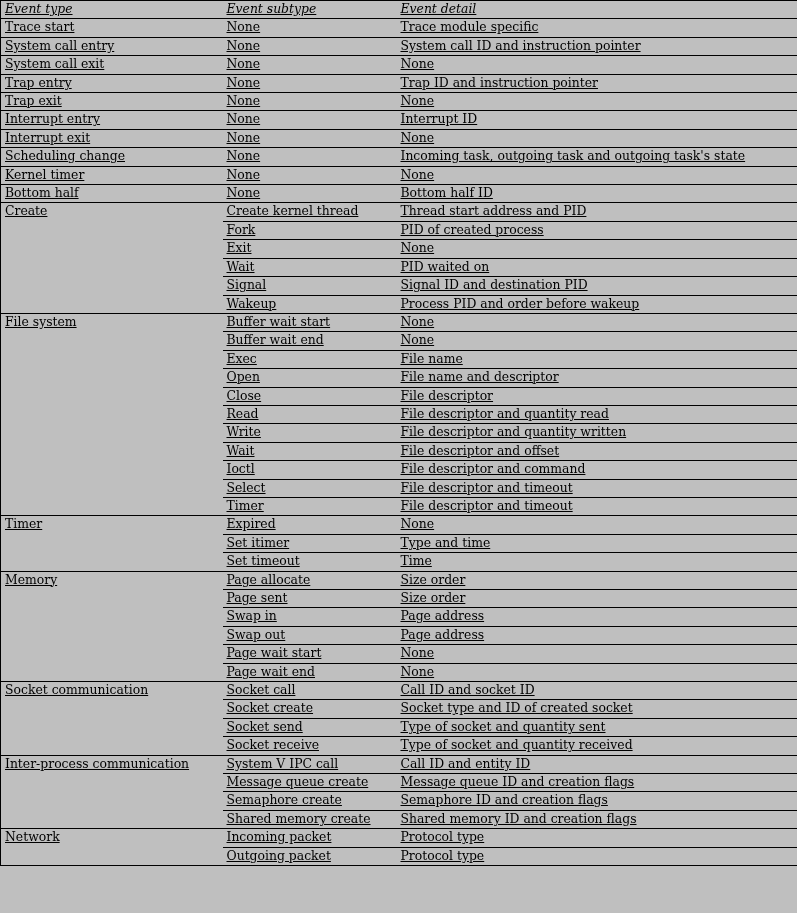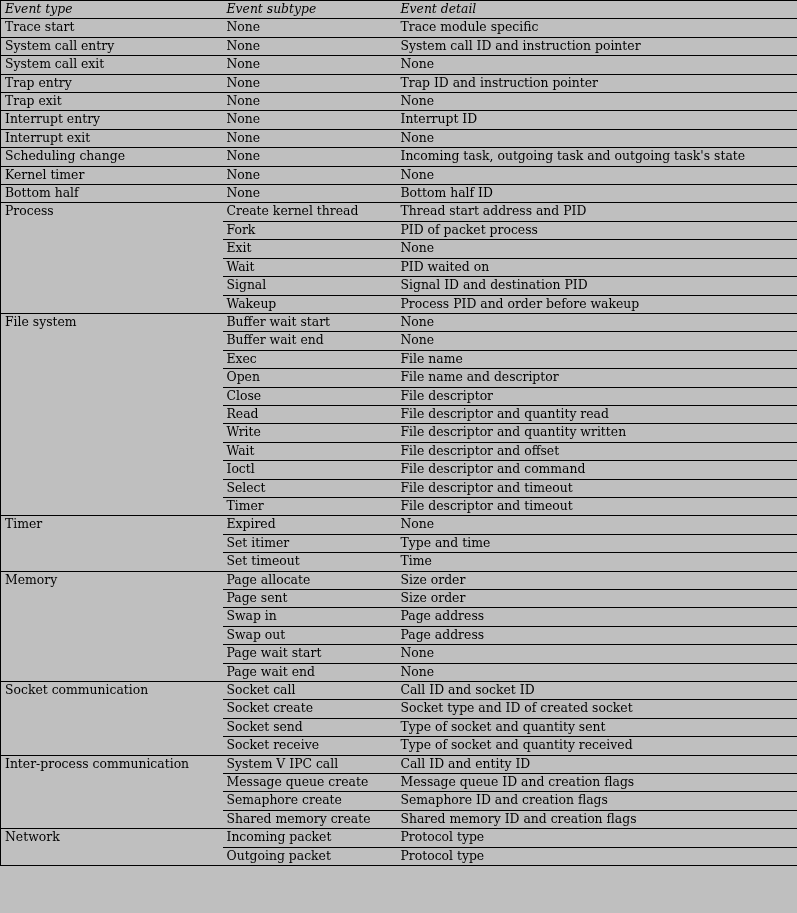--- a/index.html
+++ b/index.html
@@ -13,20 +13,21 @@
     font-family: "DejaVu Serif", "Liberation Serif", serif;
     color: #000;
     overflow: hidden;
   }
   .page {
     position: relative;
     width: 699px;
     height: 913px;
     background: #bfbfbf;
     box-sizing: border-box;
+    text-decoration: underline;
   }
   table.event-table {
     border-collapse: collapse;
     width: 797px;
     table-layout: fixed;
     background: #bfbfbf;
   }
   table.event-table col.c1 { width: 222px; }
   table.event-table col.c2 { width: 174px; }
   table.event-table col.c3 { width: 401px; }
@@ -140,27 +141,27 @@
           <td class="col-type spanner" rowspan="1">Kernel timer</td>
           <td class="col-sub">None</td>
           <td class="col-det">None</td>
         </tr>
         <tr class="group-start">
           <td class="col-type spanner" rowspan="1">Bottom half</td>
           <td class="col-sub">None</td>
           <td class="col-det">Bottom half ID</td>
         </tr>
         <tr class="group-start">
-          <td class="col-type spanner" rowspan="6">Process</td>
+          <td class="col-type spanner" rowspan="6">Create</td>
           <td class="col-sub">Create kernel thread</td>
           <td class="col-det">Thread start address and PID</td>
         </tr>
         <tr class="group-cont">
           <td class="col-sub">Fork</td>
-          <td class="col-det">PID of packet process</td>
+          <td class="col-det">PID of created process</td>
         </tr>
         <tr class="group-cont">
           <td class="col-sub">Exit</td>
           <td class="col-det">None</td>
         </tr>
         <tr class="group-cont">
           <td class="col-sub">Wait</td>
           <td class="col-det">PID waited on</td>
         </tr>
         <tr class="group-cont">

